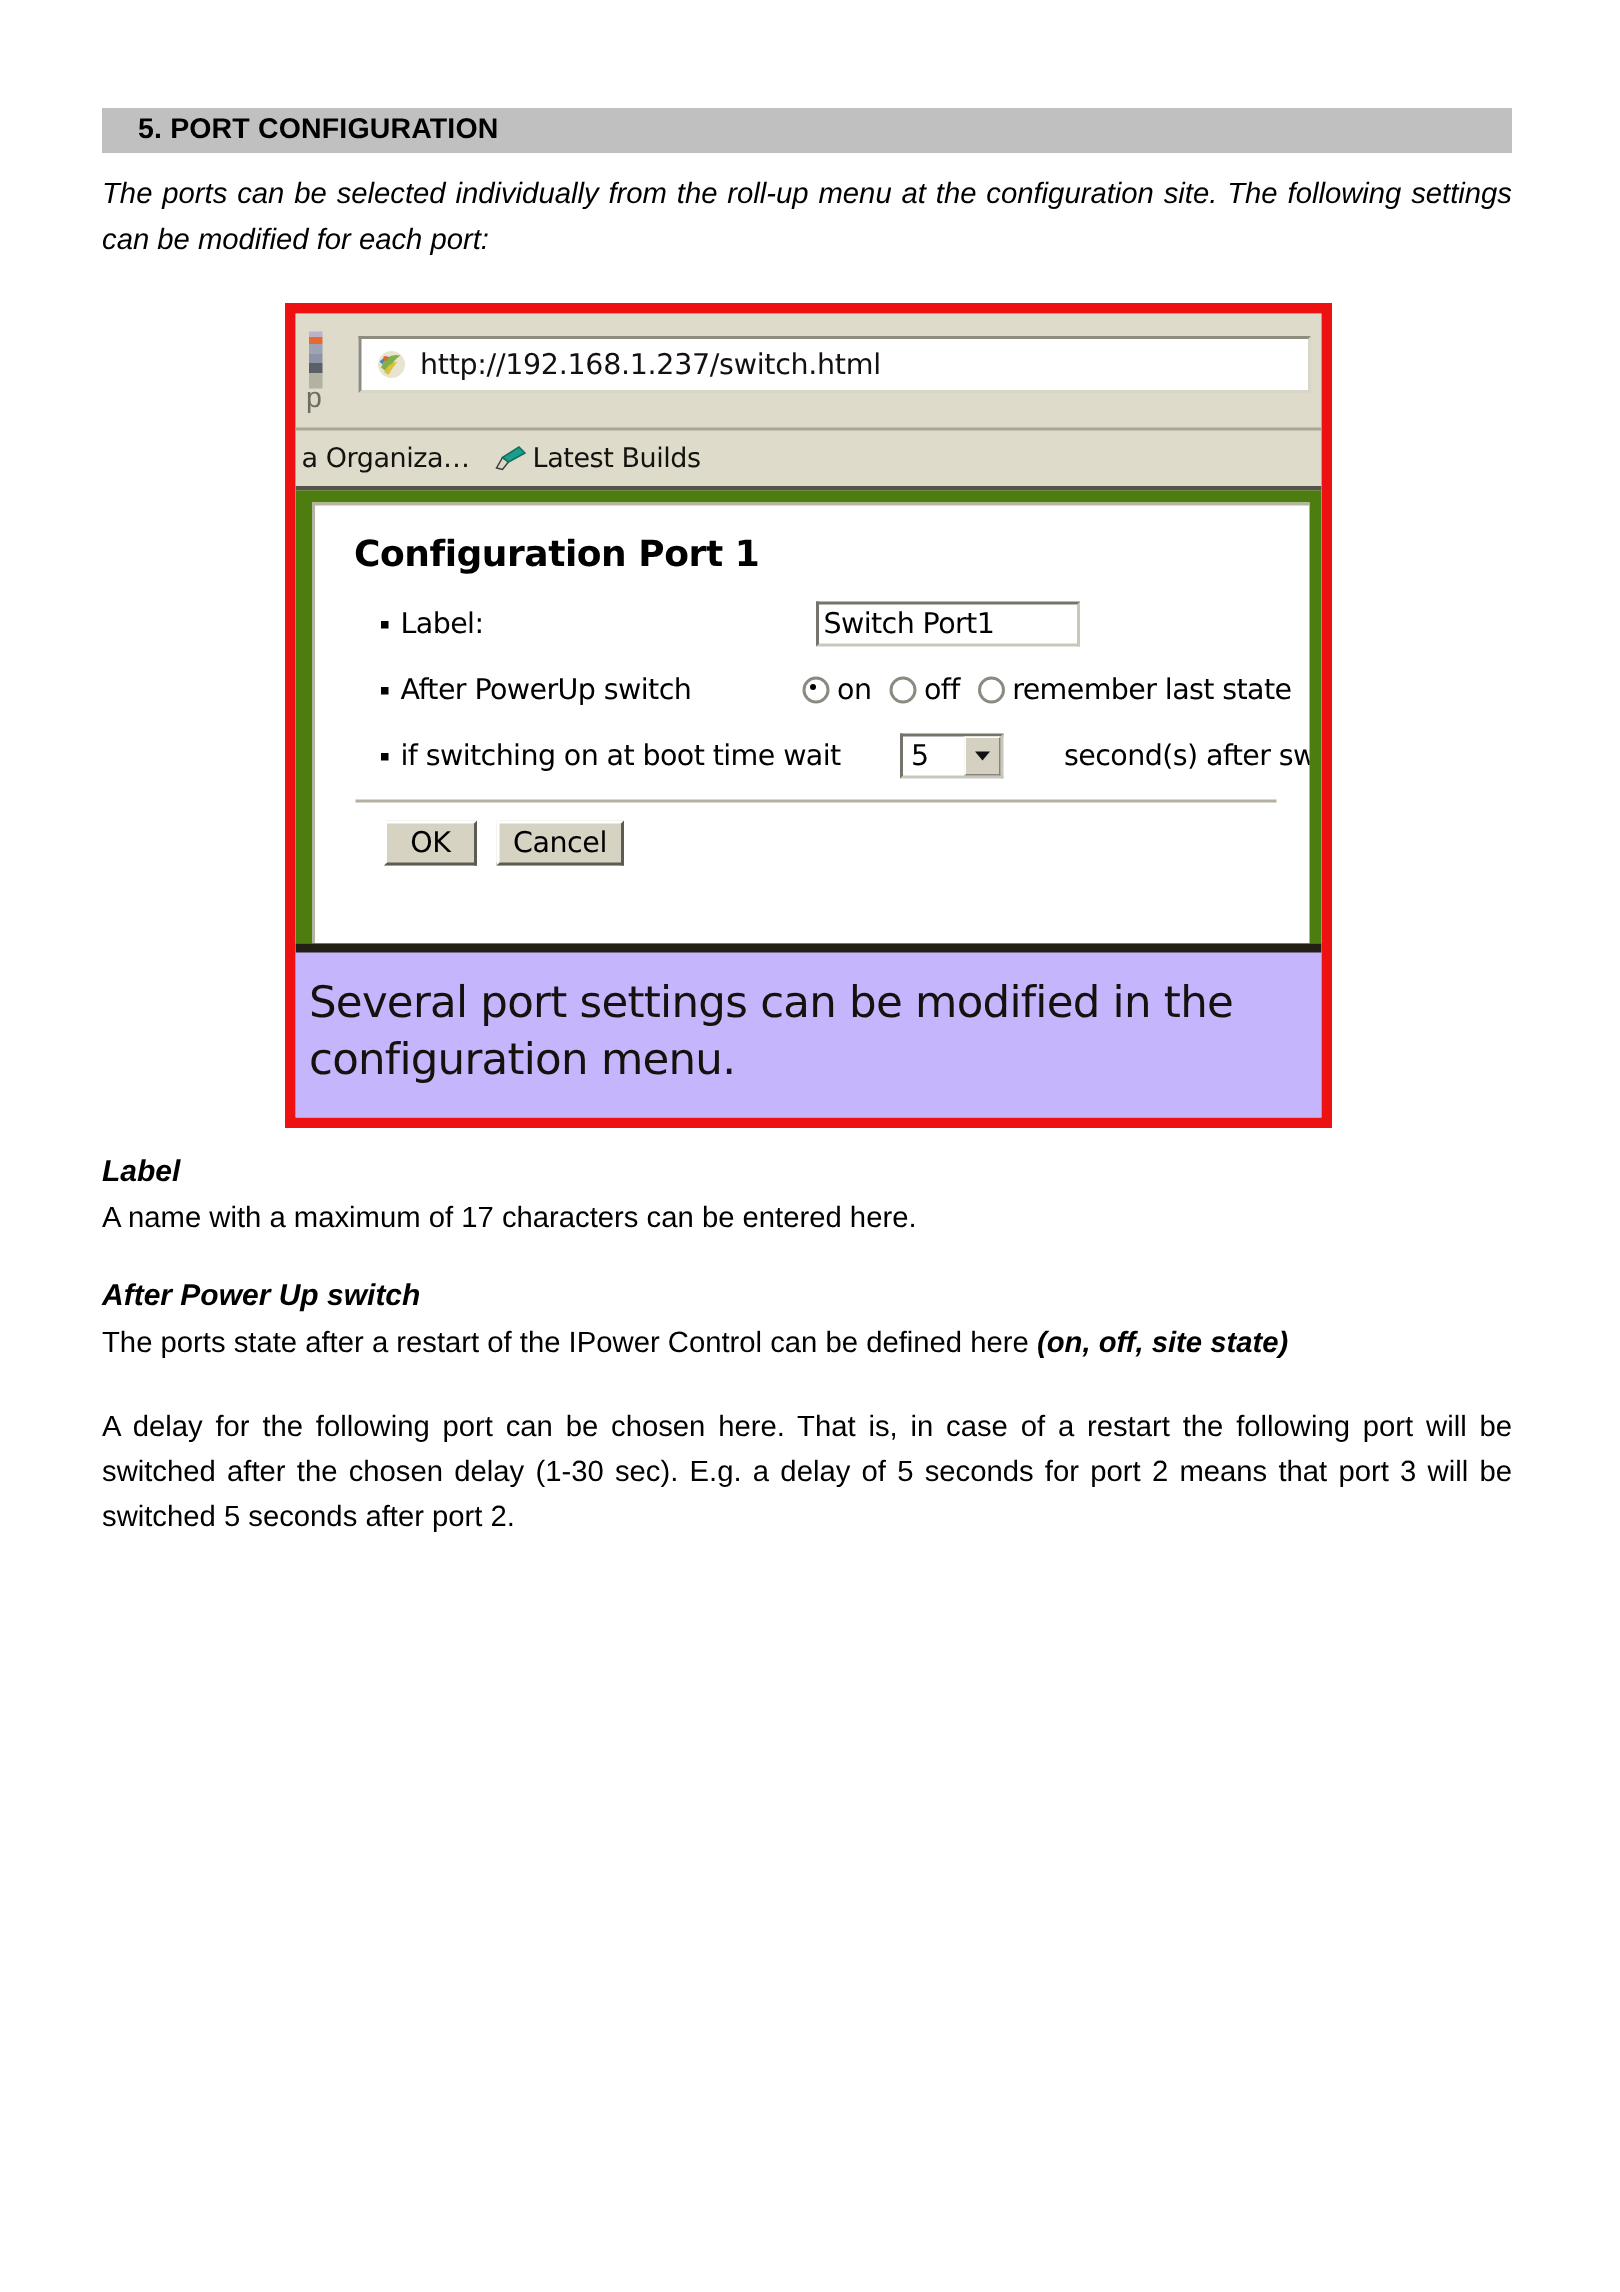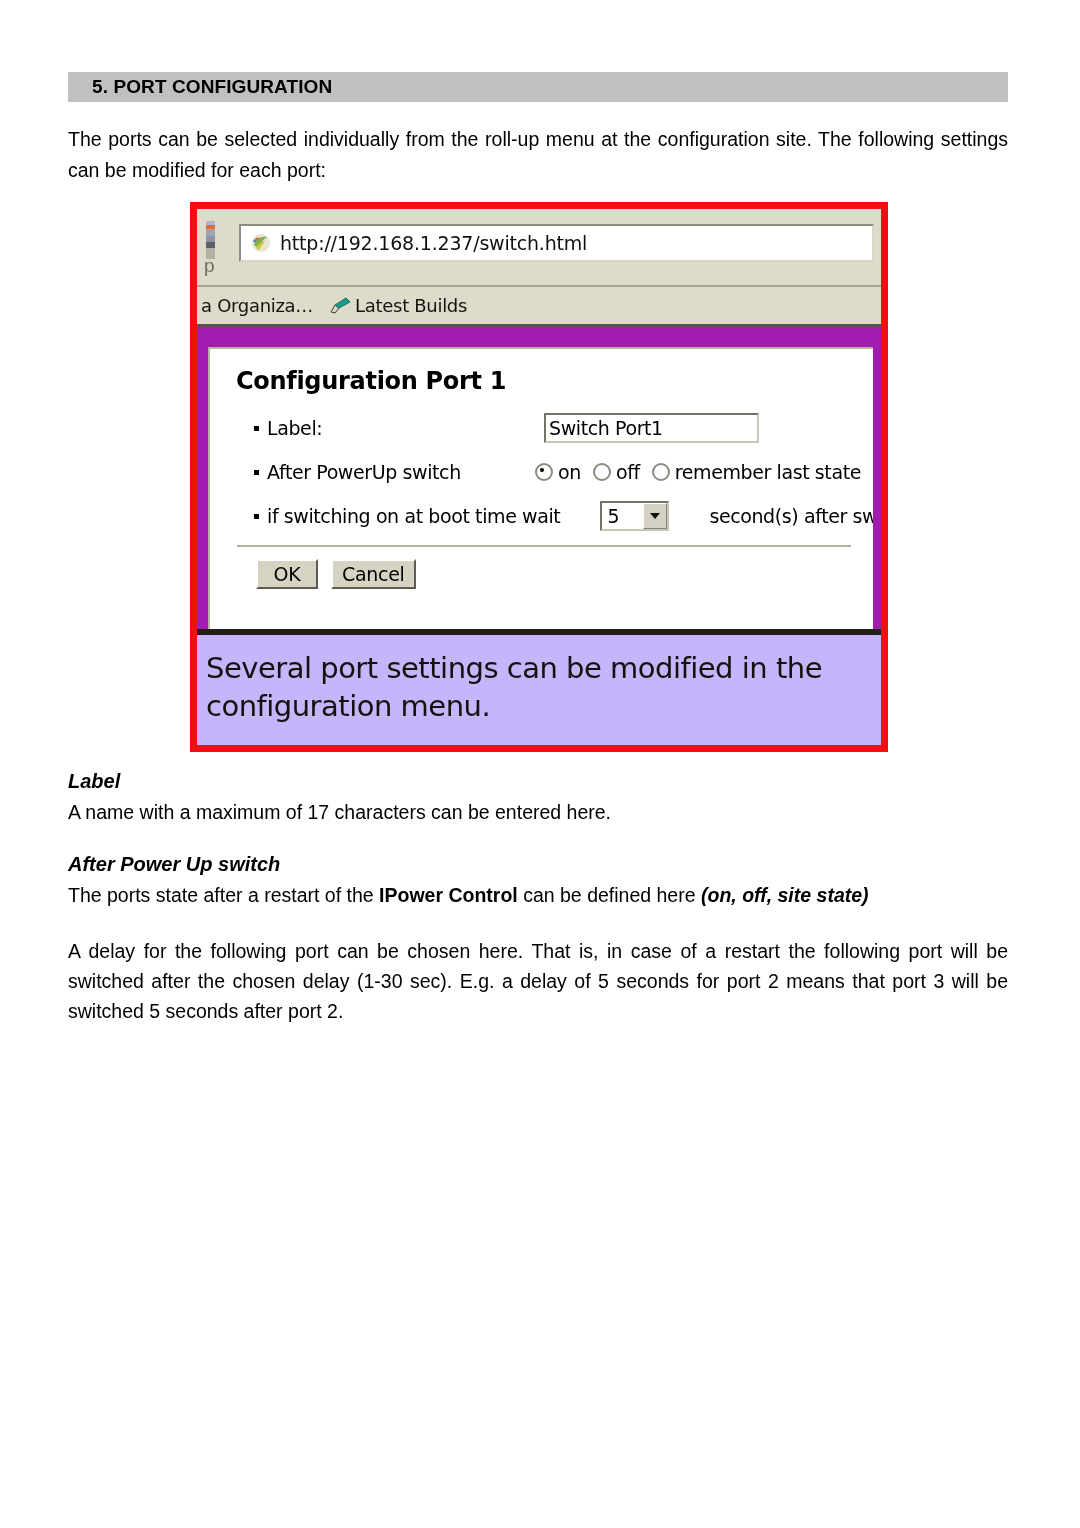--- a/index.html
+++ b/index.html
@@ -35,24 +35,25 @@
     box-sizing: border-box;
   }
   .section-heading-text {
     font-size: 19px;
     font-weight: bold;
     letter-spacing: .1px;
   }
 
   
   .intro {
-    margin-top: 22px;
+    margin-top: 12px;
     font-size: 19.5px;
     line-height: 31px;
     text-align: justify;
+    font-style: italic;
   }
 
   
   .figure {
     position: absolute;
     left: 190px;
     top: 202px;
     width: 698px;
     height: 550px;
     border: 7px solid #ee1111;
@@ -151,22 +152,22 @@
     width: 24px;
     height: 17px;
     margin-right: 2px;
     flex: none;
   }
 
   
   .viewport {
     position: relative;
     height: 304px;
-    background: #a21caf;
-    padding: 20px 8px 0 11px;
+    background: #4d7c0f;
+    padding: 8px 8px 0 11px;
     box-sizing: border-box;
   }
   .content-pane {
     background: #ffffff;
     border: 2px solid #b6b3a3;
     border-right: none;
     height: 100%;
     box-sizing: border-box;
     padding: 12px 0 0 22px;
     position: relative;
@@ -199,21 +200,21 @@
   .bullet {
     width: 5px;
     height: 5px;
     background: #000;
     margin-right: 8px;
     flex: none;
   }
   .row-label.fixed-w { width: 278px; box-sizing: border-box; }
 
   .text-input {
-    width: 215px;
+    width: 176px;
     height: 30px;
     background: #fff;
     border: 2px solid #75736a;
     border-right-color: #c9c7bb;
     border-bottom-color: #c9c7bb;
     font-size: 19px;
     font-family: "DejaVu Sans", sans-serif;
     color: #000;
     padding: 0 3px;
     box-sizing: border-box;
@@ -340,21 +341,21 @@
     font-style: italic;
     margin-bottom: 4px;
   }
   .body-para {
     font-size: 19.5px;
     line-height: 30px;
     text-align: justify;
     margin: 0 0 26px 0;
   }
   .body-para.last { text-align: justify; }
-  .body-para b { font-weight: bold; }
+  .body-para b { font-weight: normal; }
   .body-para i.bi { font-weight: bold; font-style: italic; }
 </style>
 </head>
 <body>
 
 <div class="page">
 
   <div class="section-heading">
     <span class="section-heading-text">5. PORT CONFIGURATION</span>
   </div>

